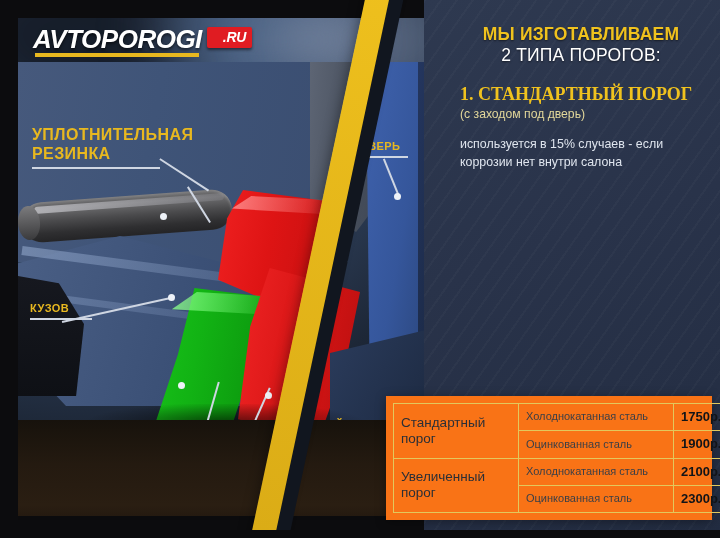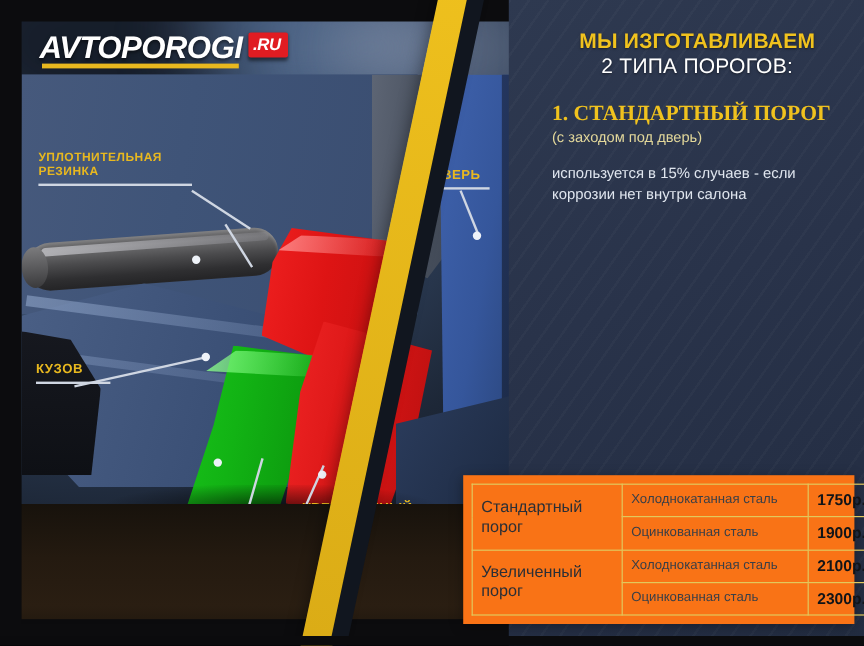--- a/index.html
+++ b/index.html
@@ -150,21 +150,21 @@
     left:60px;top:404px;width:330px;height:50px;
     background:radial-gradient(60% 60% at 50% 40%,rgba(0,0,0,.65),rgba(0,0,0,0) 72%);
   }
 
   
   .lbl{position:absolute;color:#e8b81f;font-weight:bold;letter-spacing:.4px;line-height:1.18;}
   .lbl .ul{display:block;height:2px;background:#cfd6e2;margin-top:3px;}
   .lead{position:absolute;background:#cfd6e2;height:1.6px;transform-origin:left center;}
   .dot{position:absolute;width:7px;height:7px;border-radius:50%;background:#eef2f8;}
 
-  #lbl-seal{left:32px;top:126px;font-size:10px;width:130px;}
+  #lbl-seal{left:32px;top:126px;font-size:16px;width:130px;}
   #lbl-seal .ul{width:128px;}
   #lead-seal{left:160px;top:158px;width:58px;transform:rotate(33deg);}
   #lead-seal2{left:188px;top:186px;width:42px;transform:rotate(58deg);}
   #dot-seal{left:160px;top:213px;}
 
   #lbl-body{left:30px;top:302px;font-size:11px;width:56px;}
   #lbl-body .ul{width:62px;}
   #lead-body{left:62px;top:321px;width:110px;transform:rotate(-12.5deg);}
   #dot-body{left:168px;top:294px;}
 
@@ -184,21 +184,21 @@
   #dot-enl{left:265px;top:392px;}
 
   
   #logo{position:absolute;left:33px;top:24px;display:flex;align-items:flex-start;}
   #logo-word{
     font-size:26px;font-weight:bold;font-style:italic;color:#fff;letter-spacing:-.5px;
     text-shadow:0 2px 3px rgba(0,0,0,.55);
   }
   #logo-ru{
     margin-left:5px;margin-top:3px;background:#e01c22;color:#fff;font-size:14px;font-weight:bold;
-    font-style:italic;padding:2px 6px 3px 4px;border-radius:2px;letter-spacing:-.3px;
+    font-style:italic;padding:2px 6px 3px 16px;border-radius:2px;letter-spacing:-.3px;
     box-shadow:0 2px 3px rgba(0,0,0,.5);
   }
   #logo-bar{position:absolute;left:35px;top:53px;width:164px;height:4px;background:#e8b81f;}
 
   
   #stripe{
     position:absolute;left:380px;top:-70px;width:26px;height:700px;
     background:linear-gradient(180deg,#f0c21e,#d8a915);
     transform:rotate(12deg);transform-origin:top center;
     box-shadow:0 0 14px rgba(0,0,0,.45);

